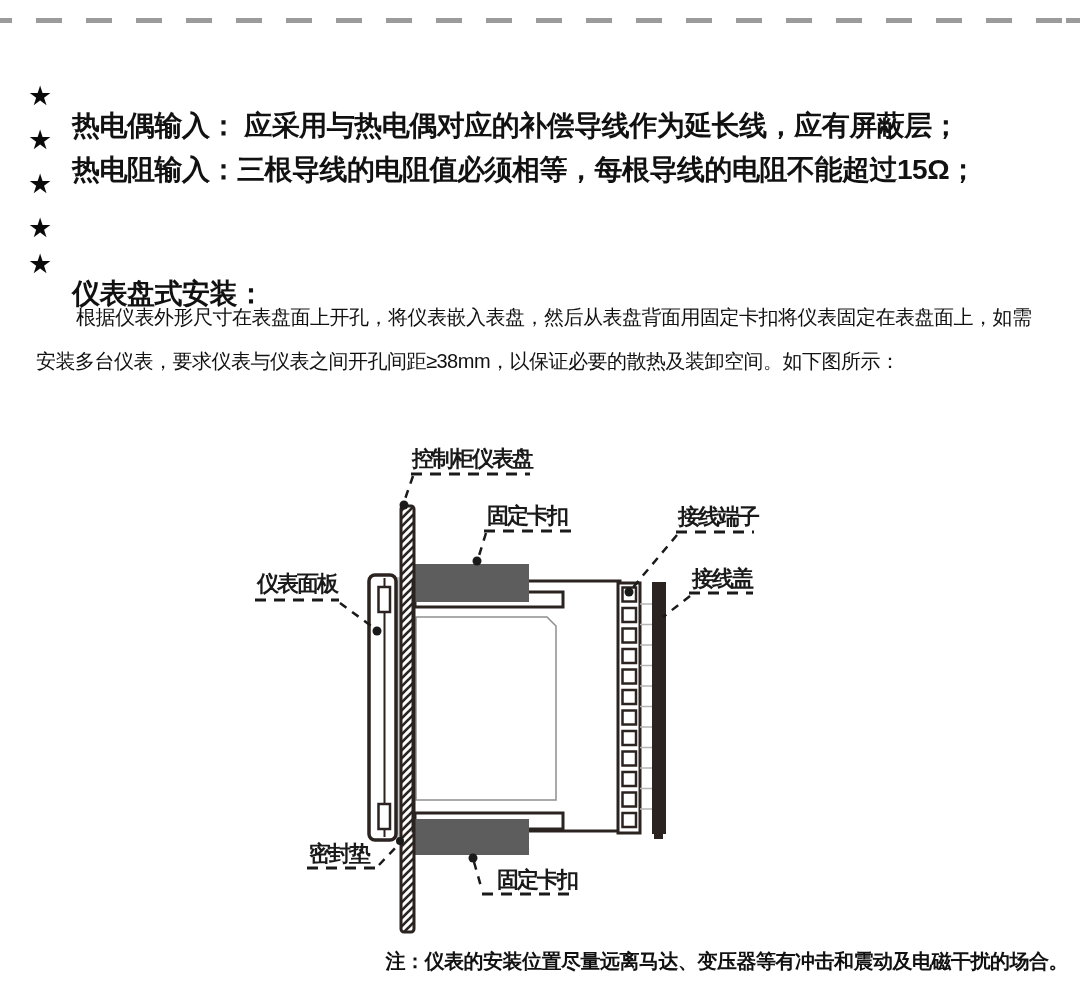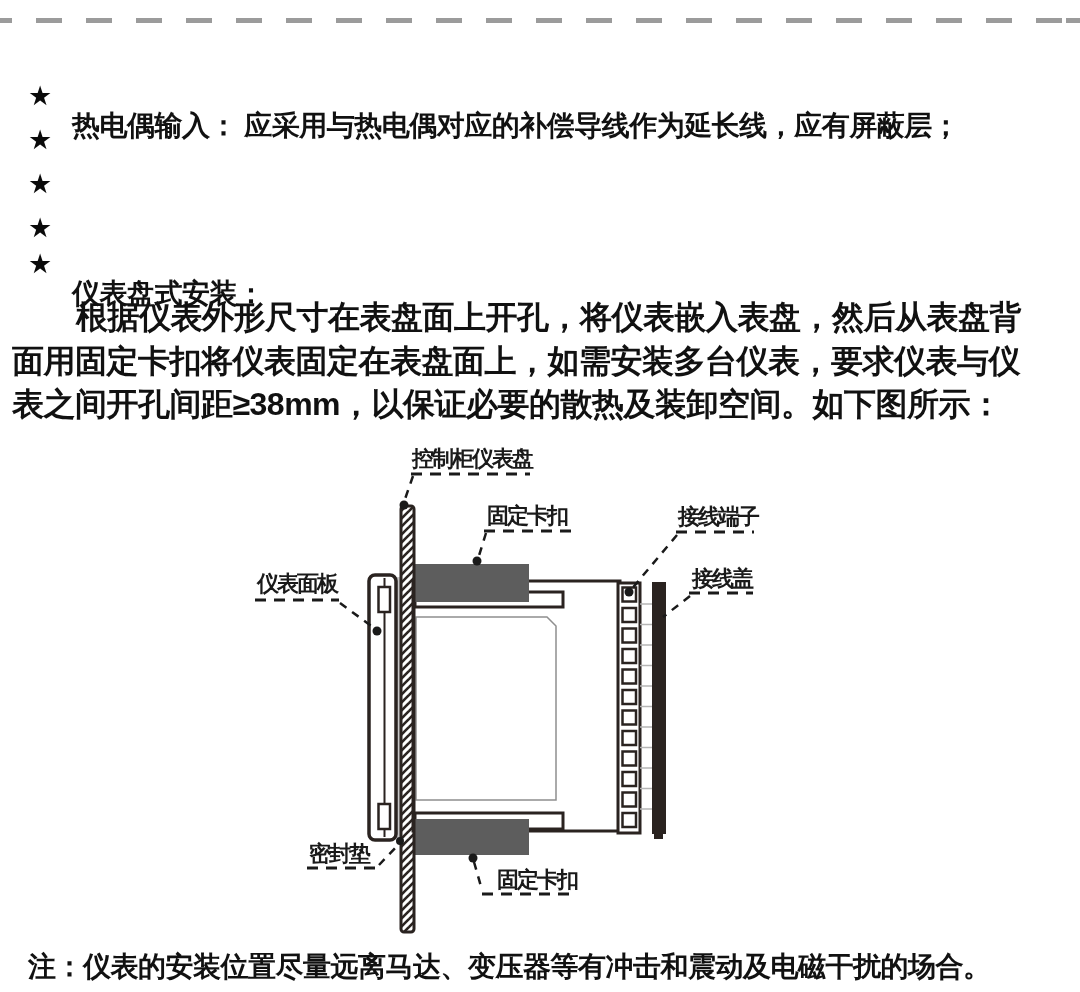--- a/index.html
+++ b/index.html
@@ -11,43 +11,44 @@
     position:absolute;top:18px;left:0;width:1080px;height:5px;
     background:repeating-linear-gradient(90deg,#9b9b9b 0,#9b9b9b 26px,transparent 26px,transparent 50px);
     background-position:-14px 0;
   }
   .bullets{position:absolute;top:74px;left:28px;width:1032px;}
   .bullet-row{display:flex;align-items:flex-start;height:44px;line-height:44px;}
   .bullet-row.tight{margin-top:-8px;}
   .star{width:26px;font-size:27px;flex:0 0 26px;margin-right:18px;color:#0a0a0a;}
   .bullet-text{font-size:28px;font-weight:700;letter-spacing:-0.5px;white-space:nowrap;margin-top:30px;}
   .para{
-    position:absolute;top:296px;left:12px;width:1012px;
-    font-size:32px;font-weight:700;line-height:43.5px;letter-spacing:-0.5px;
+    position:absolute;top:296px;left:36px;width:1012px;
+    font-size:20px;font-weight:400;line-height:43.5px;letter-spacing:-0.5px;
     text-indent:2em;word-break:break-all;
   }
   .note{
     position:absolute;top:948px;left:28px;width:1040px;
-    font-size:28px;font-weight:700;letter-spacing:-0.5px;white-space:nowrap;
+    font-size:20px;font-weight:700;letter-spacing:-0.5px;white-space:nowrap;text-align:right;
   }
   svg{position:absolute;top:0;left:0;}
   .dlabel{font-family:"Liberation Sans",sans-serif;font-size:22px;font-weight:700;letter-spacing:-2px;fill:#1a1a1a;}
 </style>
 </head>
 <body>
 
 <div class="top-rule"></div>
 
 <div class="bullets">
   <div class="bullet-row">
     <span class="star">★</span>
     <span class="bullet-text">热电偶输入： 应采用与热电偶对应的补偿导线作为延长线，应有屏蔽层；</span>
   </div>
   <div class="bullet-row">
     <span class="star">★</span>
+    <span class="bullet-text">热电阻输入：三根导线的电阻值必须相等，每根导线的电阻不能超过15Ω；</span>
   </div>
   <div class="bullet-row">
     <span class="star">★</span>
   </div>
   <div class="bullet-row">
     <span class="star">★</span>
   </div>
   <div class="bullet-row tight">
     <span class="star">★</span>
     <span class="bullet-text">仪表盘式安装：</span>

